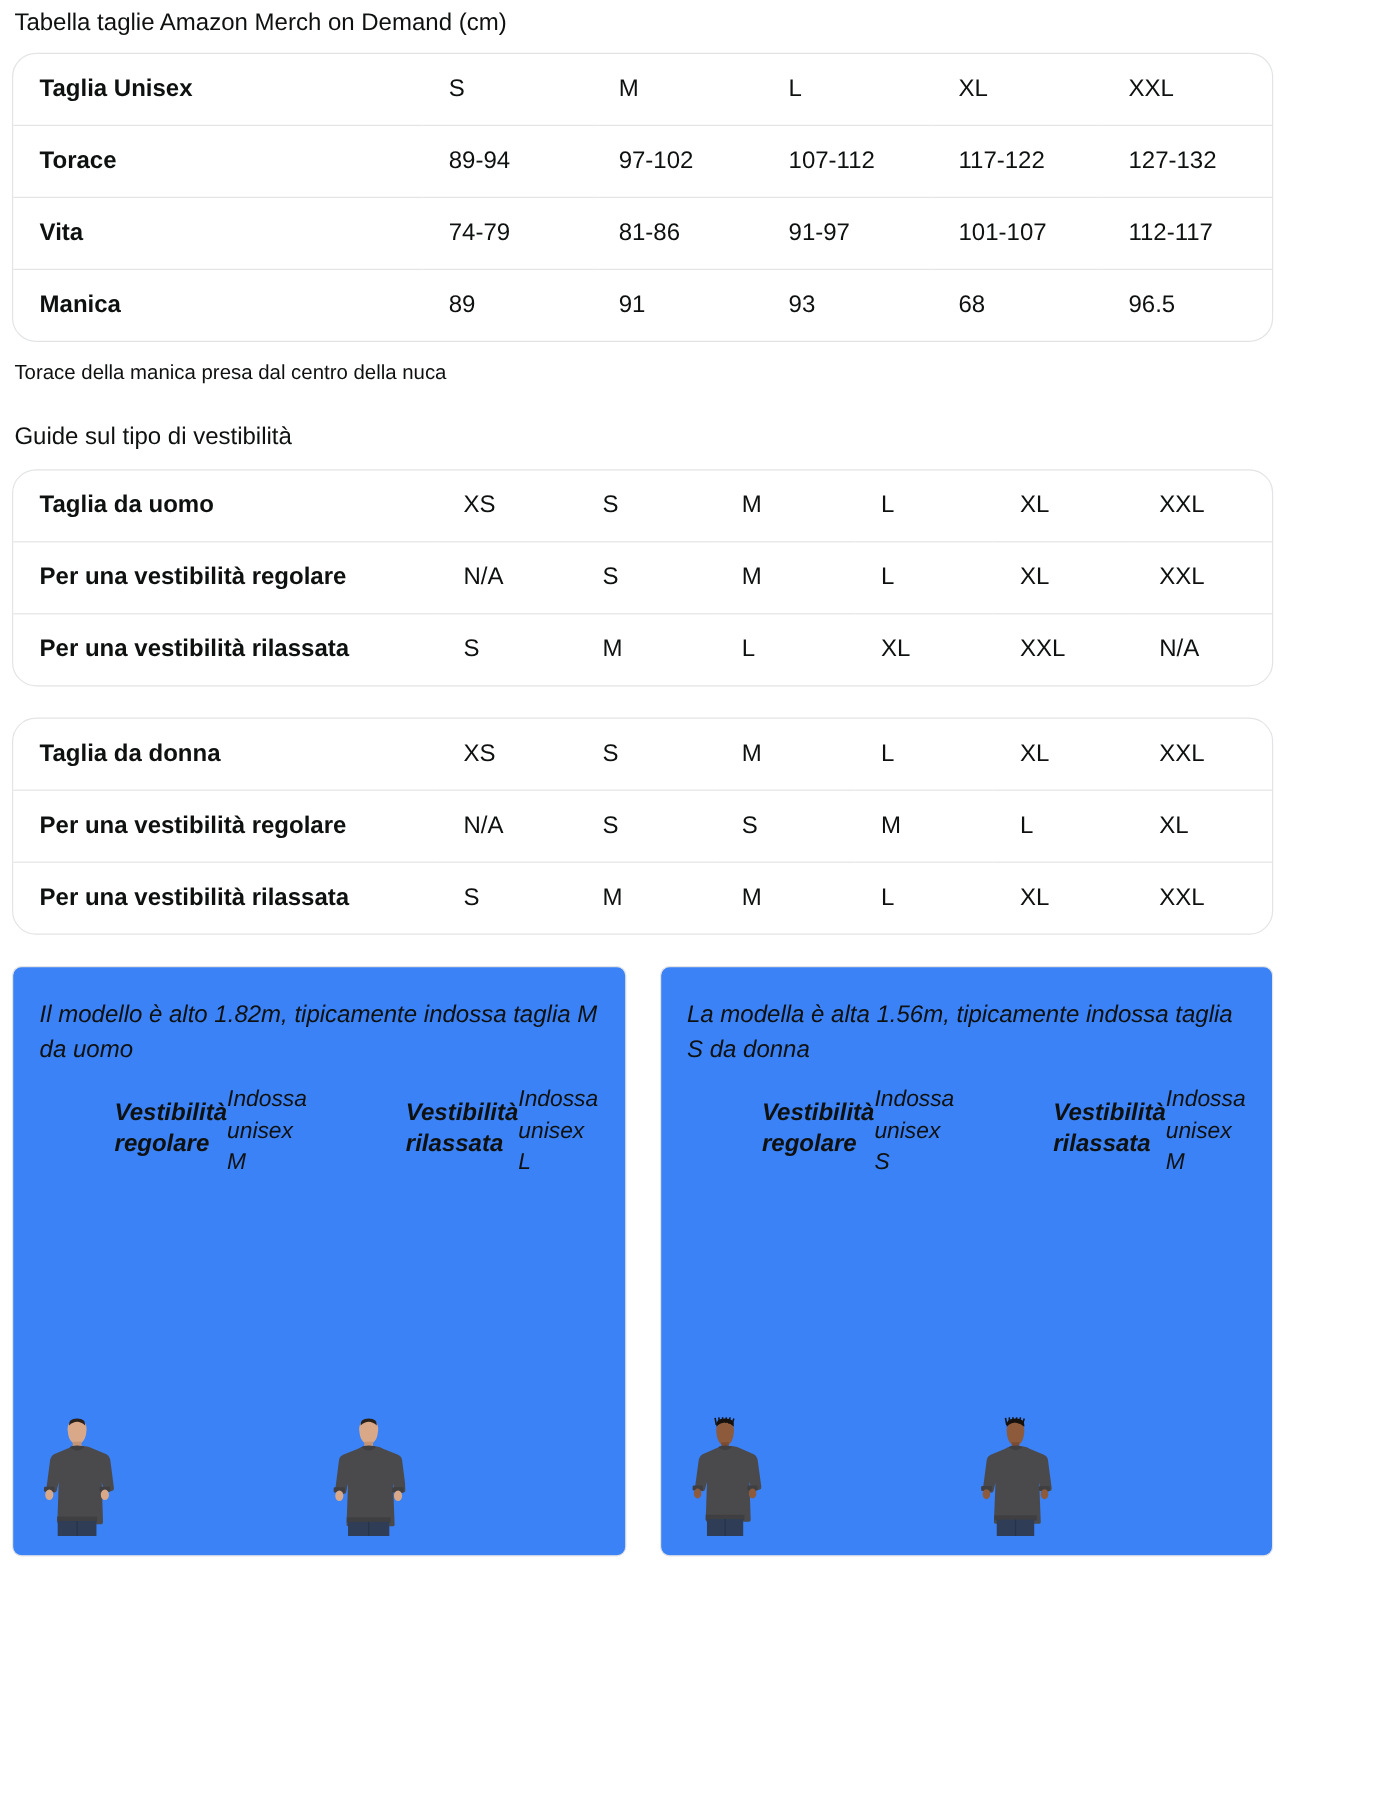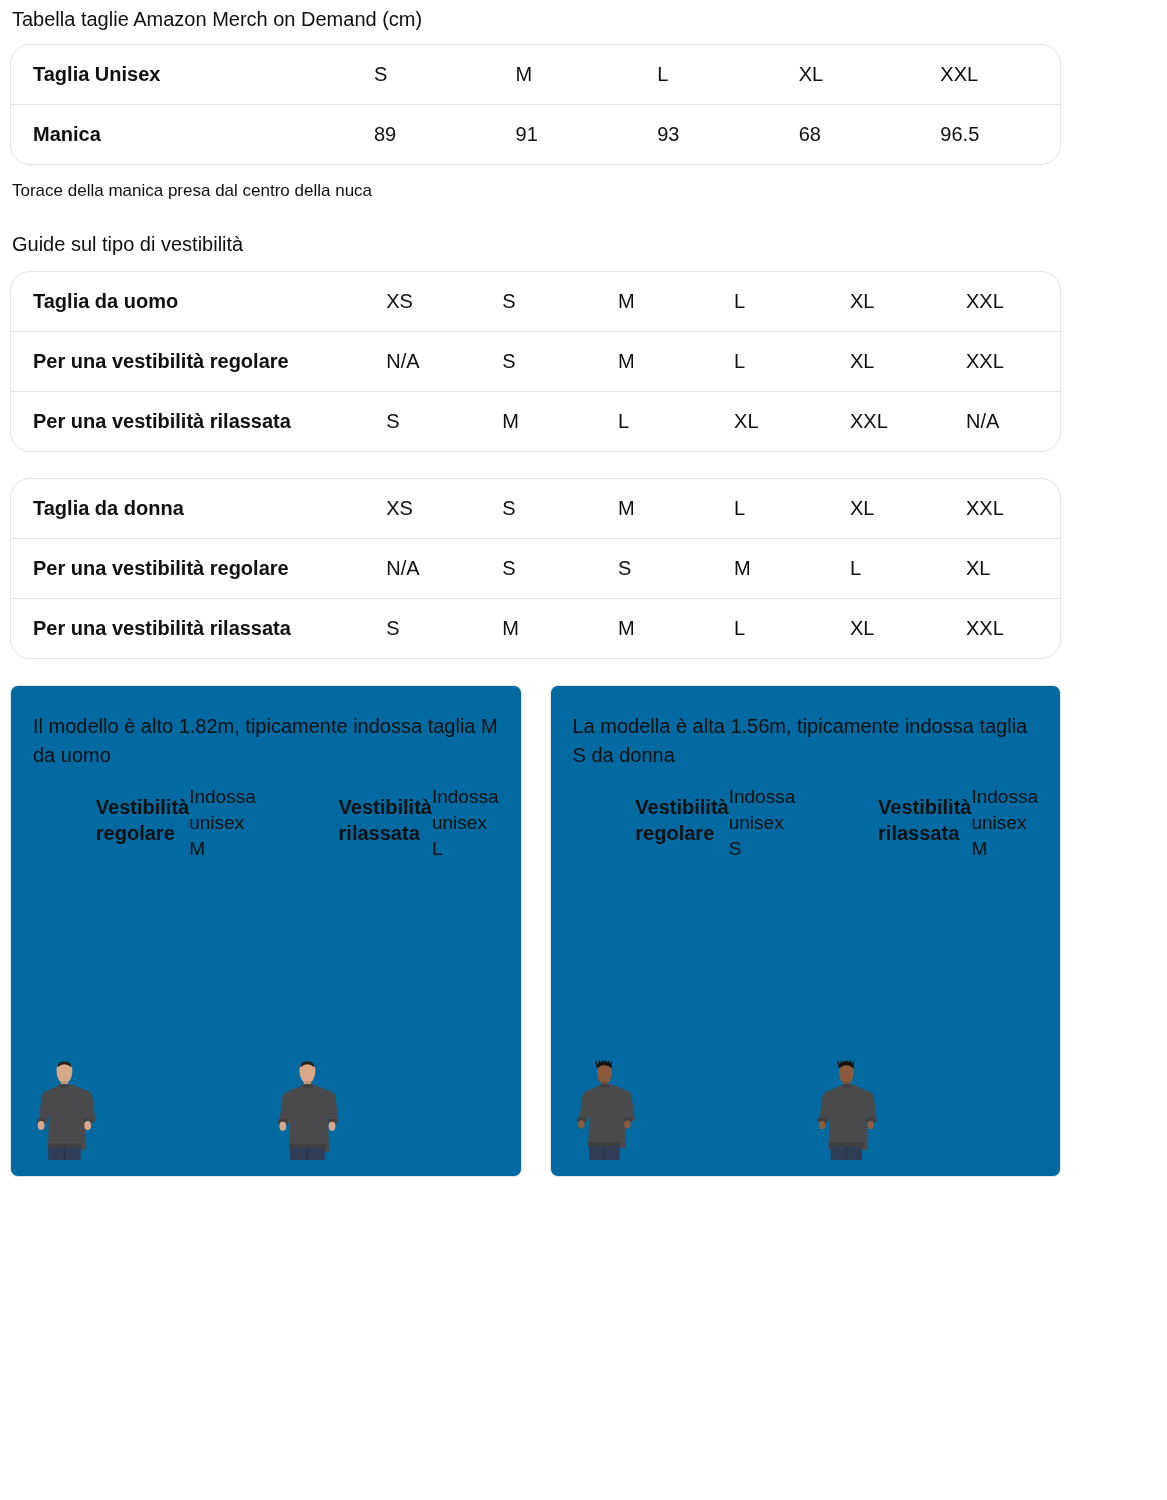--- a/index.html
+++ b/index.html
@@ -78,21 +78,22 @@
     display: flex;
     gap: 28px;
     margin-top: 26px;
     padding-bottom: 14px;
   }
   .panel {
     flex: 1 1 0;
     border: 1px solid #e3e4e6;
     border-radius: 8px;
     padding: 26px 22px 16px 22px;
-    background: #0369a1;
+    background: #3b82f6;
+    font-style: italic;
   }
   .panel-caption {
     font-size: 20px;
     line-height: 29px;
     color: #0f1111;
     margin-bottom: 10px;
   }
   .figs {
     display: flex;
     gap: 20px;
@@ -143,20 +144,36 @@
           <col class="cx">
       </colgroup>
       <tbody>
         <tr>
           <td class="rowhead">Taglia Unisex</td>
           <td>S</td>
           <td>M</td>
           <td>L</td>
           <td>XL</td>
           <td>XXL</td>
+        </tr>
+        <tr>
+          <td class="rowhead">Torace</td>
+          <td>89-94</td>
+          <td>97-102</td>
+          <td>107-112</td>
+          <td>117-122</td>
+          <td>127-132</td>
+        </tr>
+        <tr>
+          <td class="rowhead">Vita</td>
+          <td>74-79</td>
+          <td>81-86</td>
+          <td>91-97</td>
+          <td>101-107</td>
+          <td>112-117</td>
         </tr>
         <tr>
           <td class="rowhead">Manica</td>
           <td>89</td>
           <td>91</td>
           <td>93</td>
           <td>68</td>
           <td>96.5</td>
         </tr>
       </tbody>

